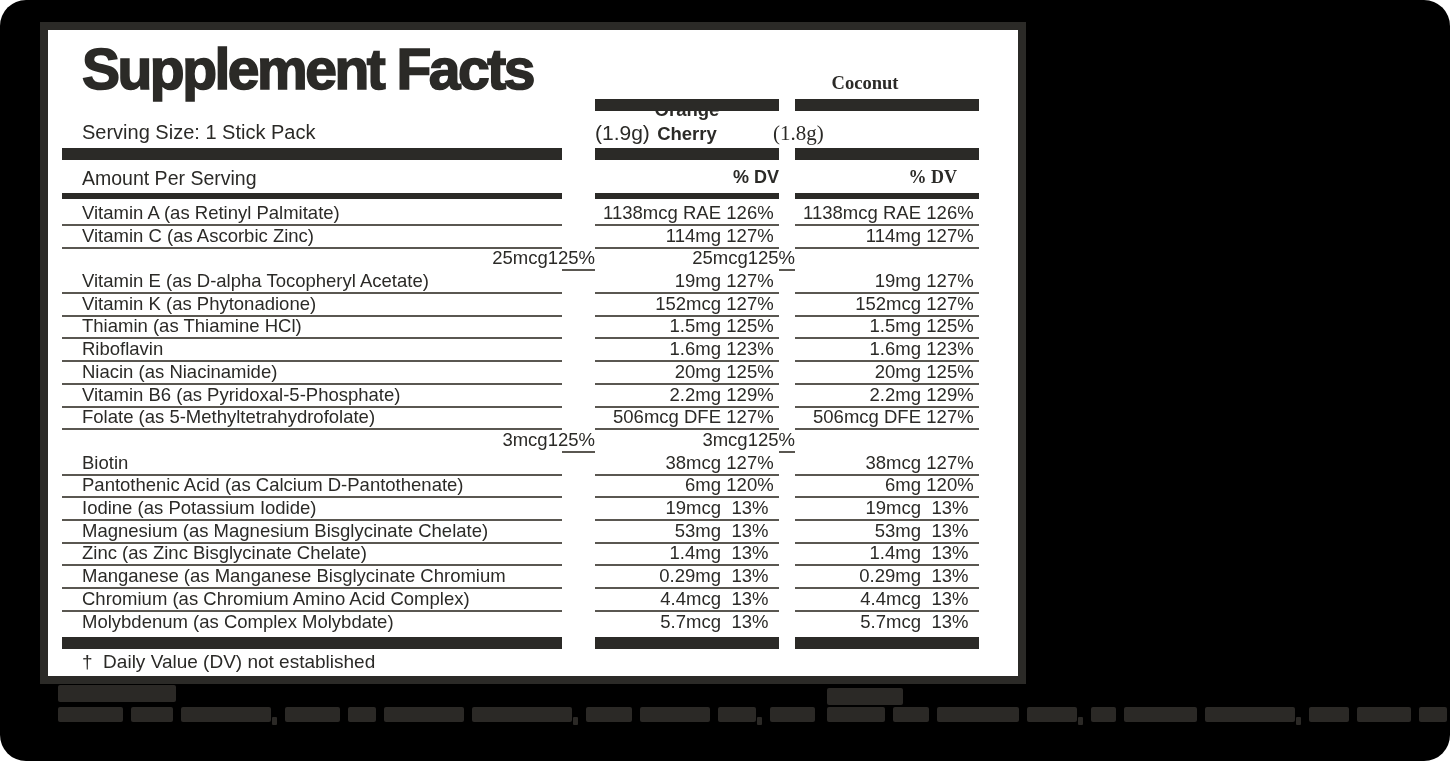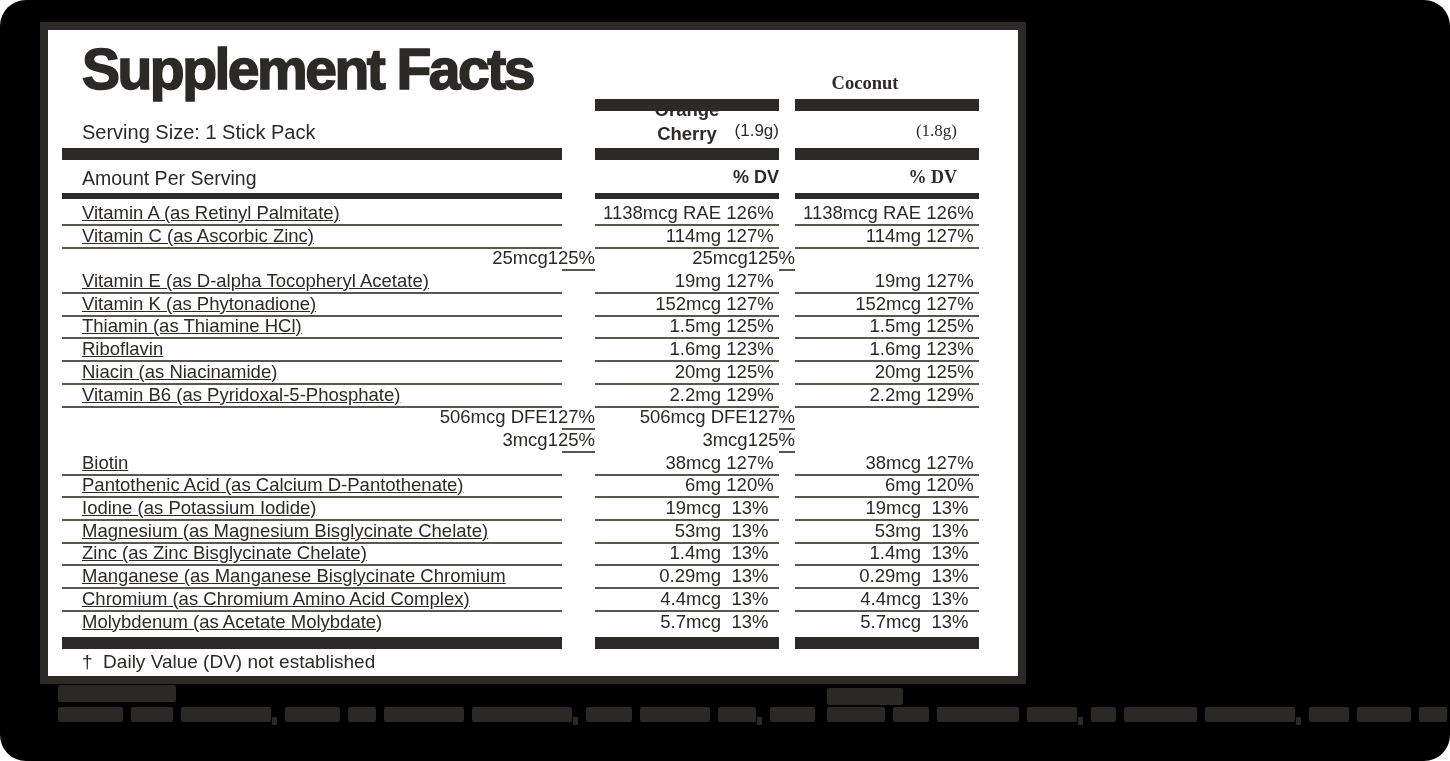--- a/index.html
+++ b/index.html
@@ -30,36 +30,36 @@
     position:absolute;width:184px;text-align:center;
     font-size:18.5px;font-weight:bold;line-height:23.5px;white-space:pre-line;
   }
   .col1{left:547px;} .col2{left:725px;font-family:Liberation Serif, serif;}
   .bar{position:absolute;background:#2b2a27;}
   .bar.h12{height:12px;} .bar.h6{height:6px;}
   .serving-label{
     position:absolute;left:34px;top:91px;font-size:20px;white-space:nowrap;
   }
   .serving-weight{
-    position:absolute;width:184px;text-align:right;top:91px;font-size:17px;
+    position:absolute;width:184px;text-align:left;top:91px;font-size:21px;
   }
   .aps-label{position:absolute;left:34px;top:137px;font-size:19.5px;}
   .dv-label{
     position:absolute;width:184px;top:137px;text-align:right;
     font-size:18px;font-weight:bold;
   }
   .rows{position:absolute;left:14px;top:172px;width:942px;}
   .nrow{
     display:grid;
     grid-template-columns:500px 33px 184px 16px 184px;
     height:22.7px;align-items:center;
   }
   .nrow .cell{border-bottom:2px solid #5a5751;height:100%;display:flex;align-items:center;}
   .nrow:last-child .cell{border-bottom:none;}
-  .nrow .name{padding-left:20px;font-size:18.5px;white-space:nowrap;overflow:hidden;text-decoration:underline;}
+  .nrow .name{padding-left:20px;font-size:18.5px;white-space:nowrap;overflow:hidden;}
   .nrow .val{justify-content:flex-end;font-size:18.5px;}
   .nrow .amt{flex:1;text-align:right;white-space:nowrap;}
   .nrow .pct{width:58px;text-align:center;white-space:nowrap;}
   .footnote{position:absolute;left:34px;top:621px;font-size:19px;white-space:pre;}
   
   .caption-word{
     position:absolute;height:15px;border-radius:2px;background:#2b2926;
   }
   .caption-comma{
     position:absolute;width:5px;height:8px;border-radius:1px;background:#2b2926;
@@ -208,20 +208,21 @@
             <span class="amt">2.2mg</span>
             <span class="pct">129%</span>
           </div>
           <div class="gapcell"></div>
           <div class="cell val">
             <span class="amt">2.2mg</span>
             <span class="pct">129%</span>
           </div>
         </div>
         <div class="nrow">
+          <div class="cell name">Folate (as 5-Methyltetrahydrofolate)</div>
           <div class="gapcell"></div>
           <div class="cell val">
             <span class="amt">506mcg DFE</span>
             <span class="pct">127%</span>
           </div>
           <div class="gapcell"></div>
           <div class="cell val">
             <span class="amt">506mcg DFE</span>
             <span class="pct">127%</span>
           </div>
@@ -323,21 +324,21 @@
             <span class="amt">4.4mcg</span>
             <span class="pct">13%</span>
           </div>
           <div class="gapcell"></div>
           <div class="cell val">
             <span class="amt">4.4mcg</span>
             <span class="pct">13%</span>
           </div>
         </div>
         <div class="nrow">
-          <div class="cell name">Molybdenum (as Acetate Molybdate)</div>
+          <div class="cell name">Molybdenum (as Complex Molybdate)</div>
           <div class="gapcell"></div>
           <div class="cell val">
             <span class="amt">5.7mcg</span>
             <span class="pct">13%</span>
           </div>
           <div class="gapcell"></div>
           <div class="cell val">
             <span class="amt">5.7mcg</span>
             <span class="pct">13%</span>
           </div>

